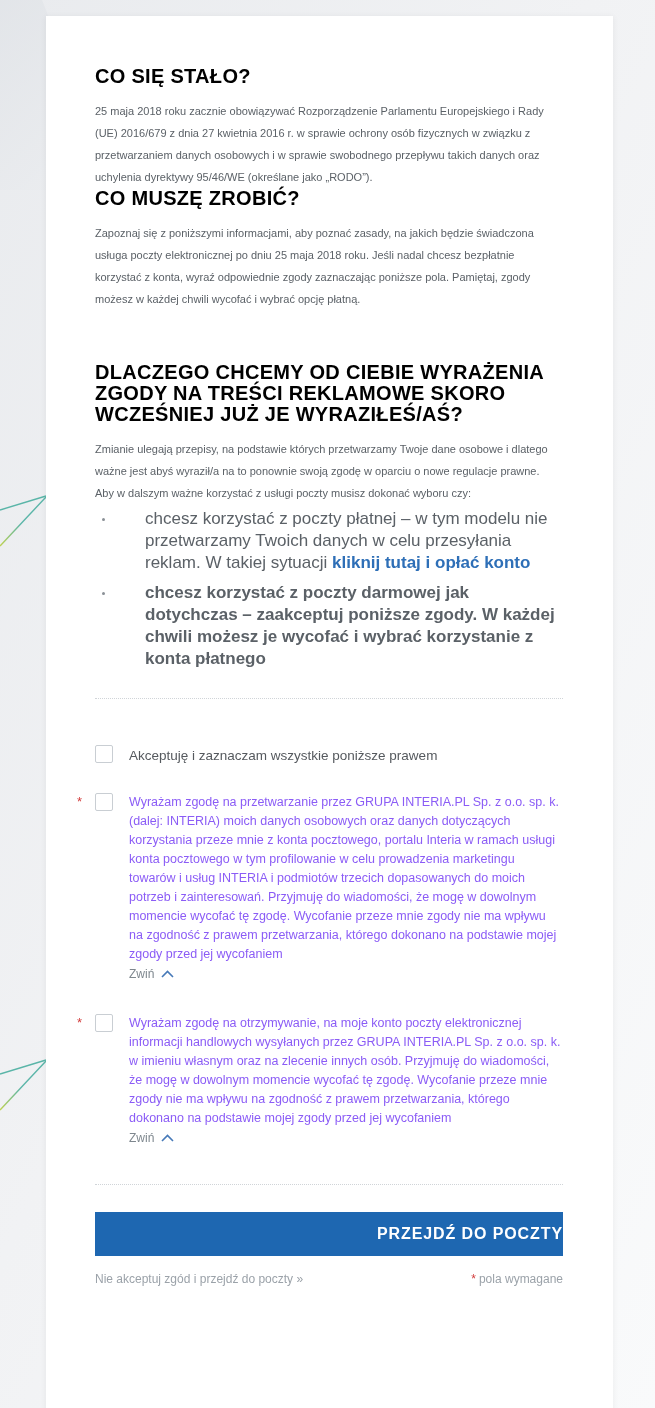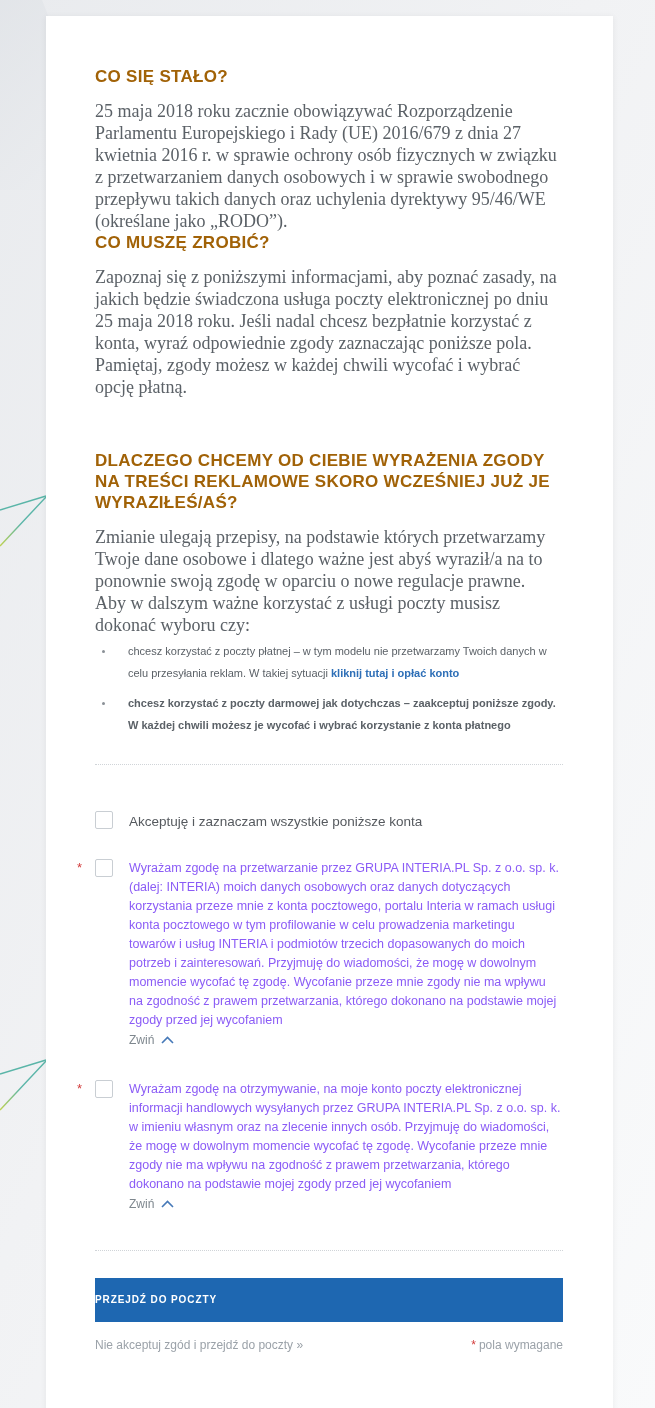--- a/index.html
+++ b/index.html
@@ -14,29 +14,29 @@
     clip-path:polygon(0 0,42px 0,118px 100%,0 100%);
     opacity:.75;
   }
   .bg-lines{position:absolute;top:0;left:0;z-index:0;pointer-events:none;}
   .card{
     position:absolute;left:46px;top:16px;width:567px;height:1500px;z-index:1;
     background:#ffffff;box-shadow:0 1px 6px rgba(60,64,67,.08);
     padding:50px 50px 0 49px;box-sizing:border-box;
   }
   h2.sec-title{
-    margin:0 0 13px 0;font-size:17px;line-height:21px;font-weight:bold;
-    color:#a16207;letter-spacing:.3px;
+    margin:0 0 13px 0;font-size:20px;line-height:21px;font-weight:bold;
+    color:#000000;letter-spacing:.3px;
   }
-  p.body-text{margin:0;font-size:18px;line-height:22px;color:#5b6167;font-family:Liberation Serif, serif;}
+  p.body-text{margin:0;font-size:11px;line-height:22px;color:#5b6167;}
   .sec-2{}
   .sec-3{margin-top:52px;}
   .p-gap{margin-top:10px;}
   ul.choices{list-style:none;margin:4px 0 0 0;padding:0;}
-  ul.choices li{display:flex;font-size:11px;line-height:22px;color:#5b6167;}
+  ul.choices li{display:flex;font-size:17px;line-height:22px;color:#5b6167;gap:17px;}
   ul.choices li + li{margin-top:8px;font-weight:bold;}
   .bullet-dot{flex:0 0 auto;width:3px;height:3px;border-radius:50%;background:#8a9096;margin:10px 0 0 7px;}
   .bullet-body{margin-left:23px;flex:1;}
   a.inline-link{color:#2e6fb7;font-weight:bold;text-decoration:none;cursor:pointer;}
   .divider{border-top:1px dotted #d0d4d8;height:0;}
   .divider-1{margin-top:28px;}
   .divider-2{margin-top:38px;}
   .accept-all-row{margin-top:46px;display:flex;align-items:flex-start;}
   .checkbox{
     flex:0 0 auto;width:16px;height:16px;border:1px solid #c9ced3;border-radius:2px;
@@ -50,22 +50,22 @@
   .consent-body{margin-left:16px;flex:1;}
   .consent-text{font-size:12.5px;line-height:19px;color:#8b5cf6;}
   .collapse-link{
     display:inline-flex;align-items:center;margin-top:2px;cursor:pointer;
     font-size:12px;color:#7e878e;text-decoration:none;
   }
   .collapse-link svg{margin-left:7px;display:block;}
   .submit-btn{
     margin-top:27px;width:100%;display:block;border:none;cursor:pointer;
     background:#1e67b1;color:#ffffff;font-family:inherit;
-    font-size:10px;font-weight:bold;letter-spacing:.9px;
-    height:44px;line-height:44px;text-align:left;padding:0;
+    font-size:16px;font-weight:bold;letter-spacing:.9px;
+    height:44px;line-height:44px;text-align:right;padding:0;
   }
   .bottom-row{margin-top:16px;display:flex;justify-content:space-between;align-items:baseline;}
   .skip-link{font-size:12px;color:#9ba2a9;text-decoration:none;cursor:pointer;}
   .required-note{font-size:12px;color:#9ba2a9;}
   .required-note .req-mark{color:#d23b3b;margin-right:3px;font-size:12px;}
 </style>
 </head>
 <body>
 
 <div class="bg-wedge"></div>
@@ -110,21 +110,21 @@
         <span class="bullet-dot"></span>
         <span class="bullet-body">chcesz korzystać z poczty darmowej jak dotychczas – zaakceptuj poniższe zgody. W każdej chwili możesz je wycofać i wybrać korzystanie z konta płatnego</span>
       </li>
     </ul>
   </section>
 
   <div class="divider divider-1"></div>
 
   <div class="accept-all-row">
     <span class="checkbox"></span>
-    <span class="cb-label">Akceptuję i zaznaczam wszystkie poniższe konta</span>
+    <span class="cb-label">Akceptuję i zaznaczam wszystkie poniższe prawem</span>
   </div>
 
   <div class="consent-row consent-1">
     <span class="req-star">*</span>
     <span class="checkbox"></span>
     <div class="consent-body">
       <div class="consent-text">Wyrażam zgodę na przetwarzanie przez GRUPA INTERIA.PL Sp. z o.o. sp. k. (dalej: INTERIA) moich danych osobowych oraz danych dotyczących korzystania przeze mnie z konta pocztowego, portalu Interia w ramach usługi konta pocztowego w tym profilowanie w celu prowadzenia marketingu towarów i usług INTERIA i podmiotów trzecich dopasowanych do moich potrzeb i zainteresowań. Przyjmuję do wiadomości, że mogę w dowolnym momencie wycofać tę zgodę. Wycofanie przeze mnie zgody nie ma wpływu na zgodność z prawem przetwarzania, którego dokonano na podstawie mojej zgody przed jej wycofaniem</div>
       <a class="collapse-link">
           <span>Zwiń</span>
           <svg width="13" height="8" viewBox="0 0 13 8">

